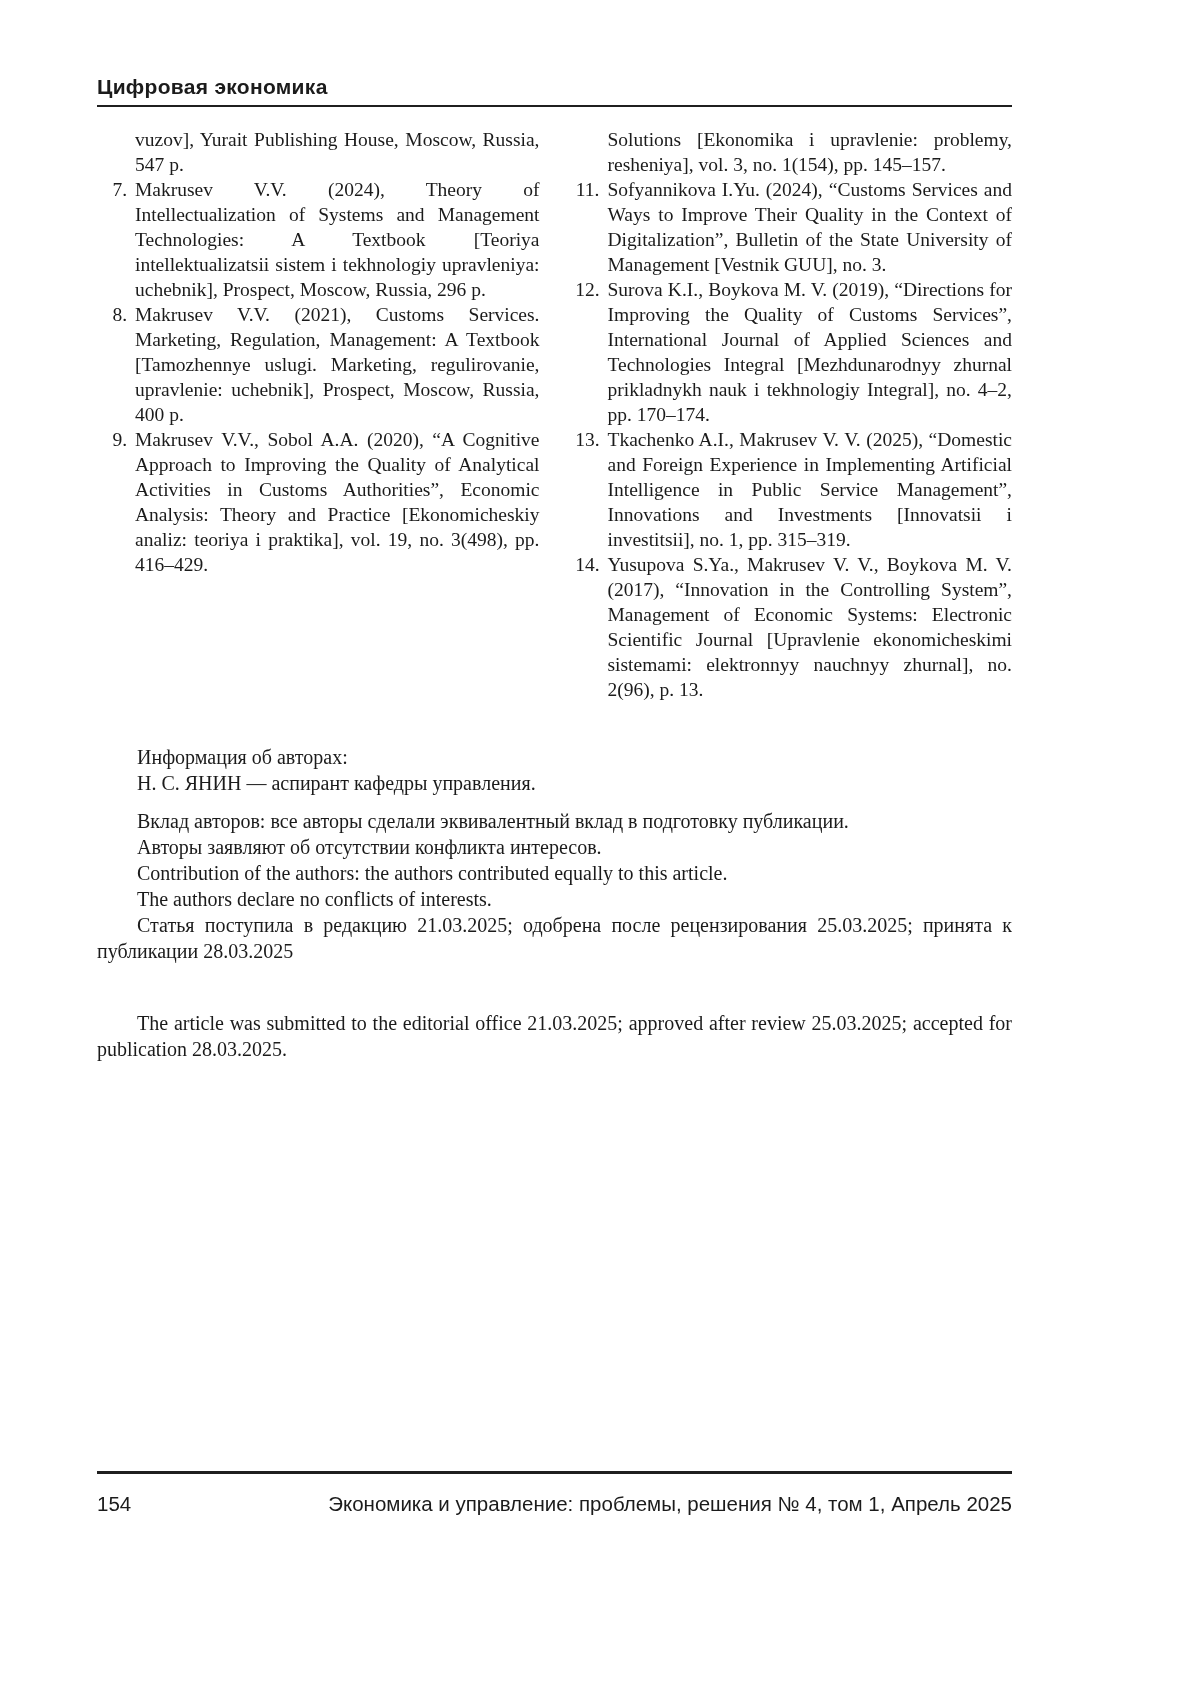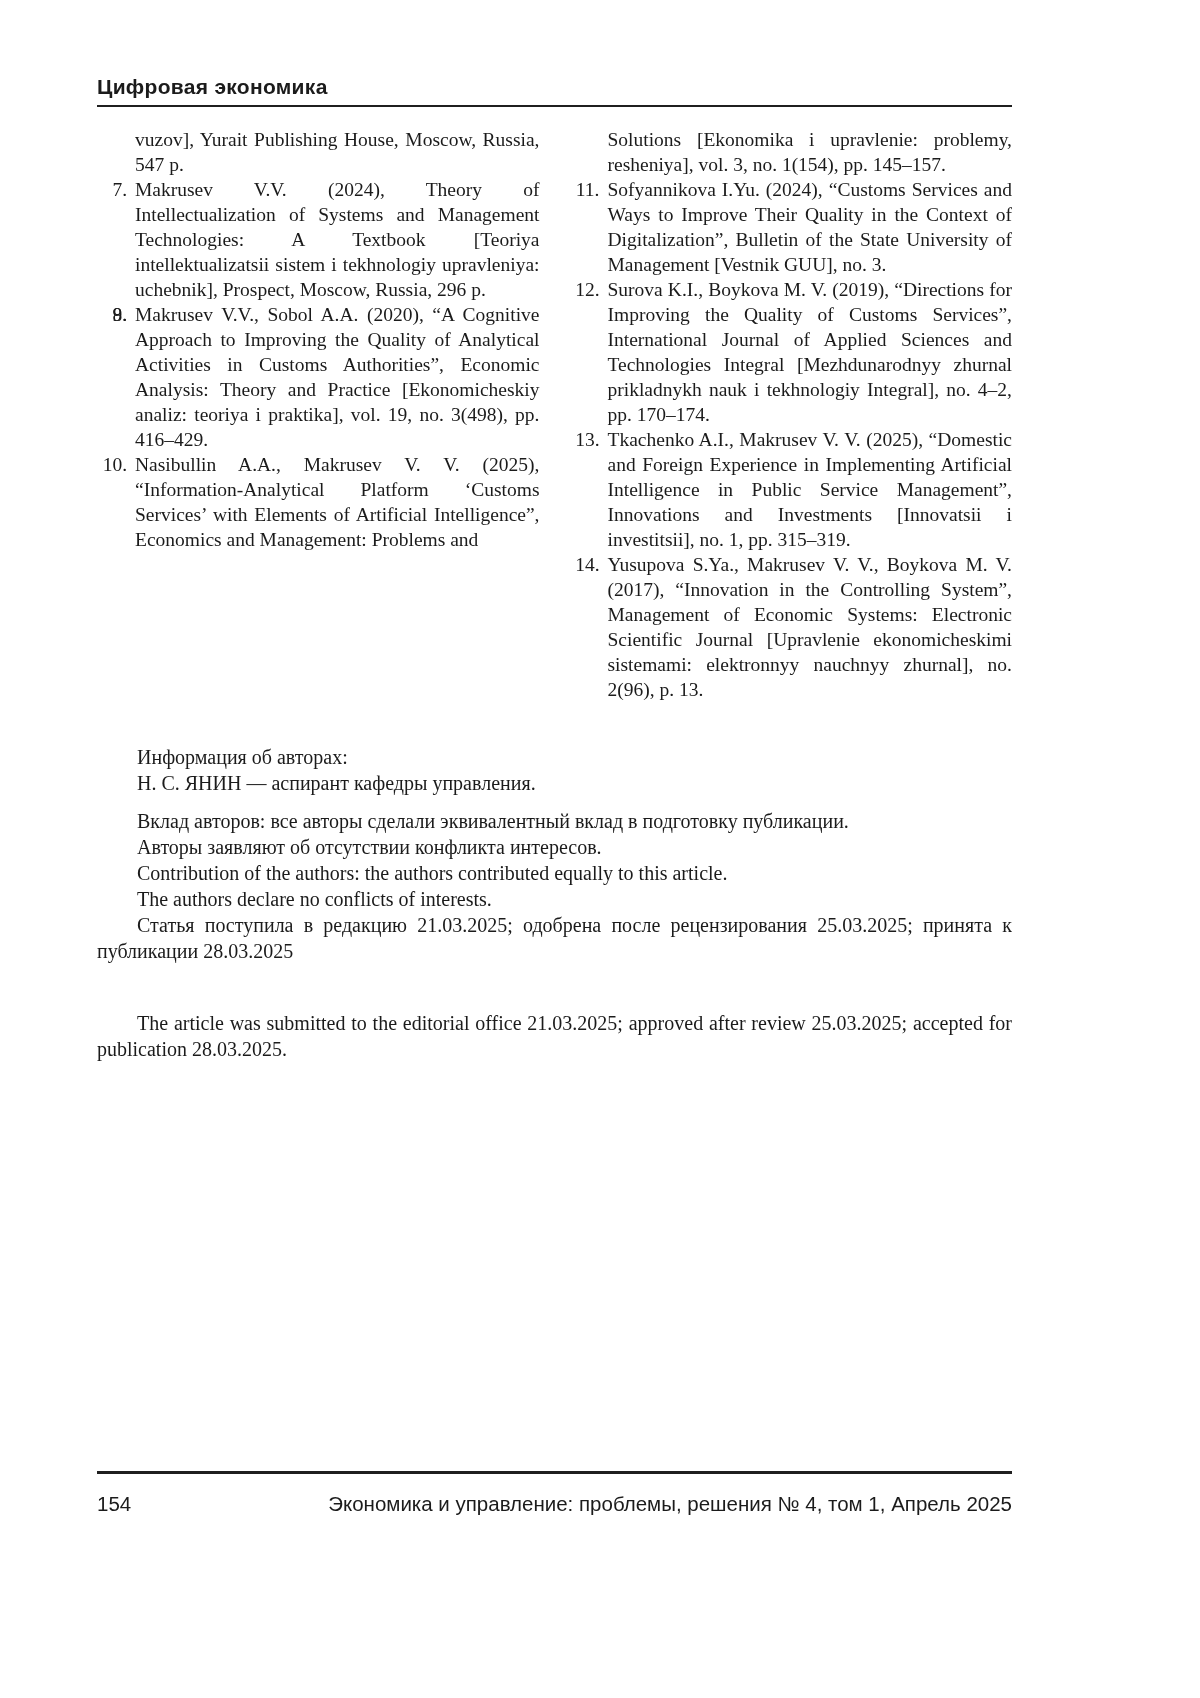--- a/index.html
+++ b/index.html
@@ -85,28 +85,25 @@
         <div class="ref-item">
           <span class="ref-num"></span>
           <span class="ref-text">vuzov], Yurait Publishing House, Moscow, Russia, 547 p.</span>
         </div>
         <div class="ref-item">
           <span class="ref-num">7.</span>
           <span class="ref-text">Makrusev V.V. (2024), Theory of Intellectualization of Systems and Management Technologies: A Textbook [Teoriya intellektualizatsii sistem i tekhnologiy upravleniya: uchebnik], Prospect, Moscow, Russia, 296 p.</span>
         </div>
         <div class="ref-item">
           <span class="ref-num">8.</span>
+          <span class="ref-text">Makrusev V.V. (2021), Customs Services. Marketing, Regulation, Management: A Textbook [Tamozhennye uslugi. Marketing, regulirovanie, upravlenie: uchebnik], Prospect, Moscow, Russia, 400 p.</span>
         </div>
         <div class="ref-item">
           <span class="ref-num">9.</span>
           <span class="ref-text">Makrusev V.V., Sobol A.A. (2020), “A Cognitive Approach to Improving the Quality of Analytical Activities in Customs Authorities”, Economic Analysis: Theory and Practice [Ekonomicheskiy analiz: teoriya i praktika], vol. 19, no. 3(498), pp. 416–429.</span>
-        </div>
-        <div class="ref-item">
-          <span class="ref-num">10.</span>
-          <span class="ref-text">Nasibullin A.A., Makrusev V. V. (2025), “Information-Analytical Platform ‘Customs Services’ with Elements of Artificial Intelligence”, Economics and Management: Problems and</span>
         </div>
       </div>
 
       <div class="ref-col">
         <div class="ref-item">
           <span class="ref-num"></span>
           <span class="ref-text">Solutions [Ekonomika i upravlenie: problemy, resheniya], vol. 3, no. 1(154), pp. 145–157.</span>
         </div>
         <div class="ref-item">
           <span class="ref-num">11.</span>

